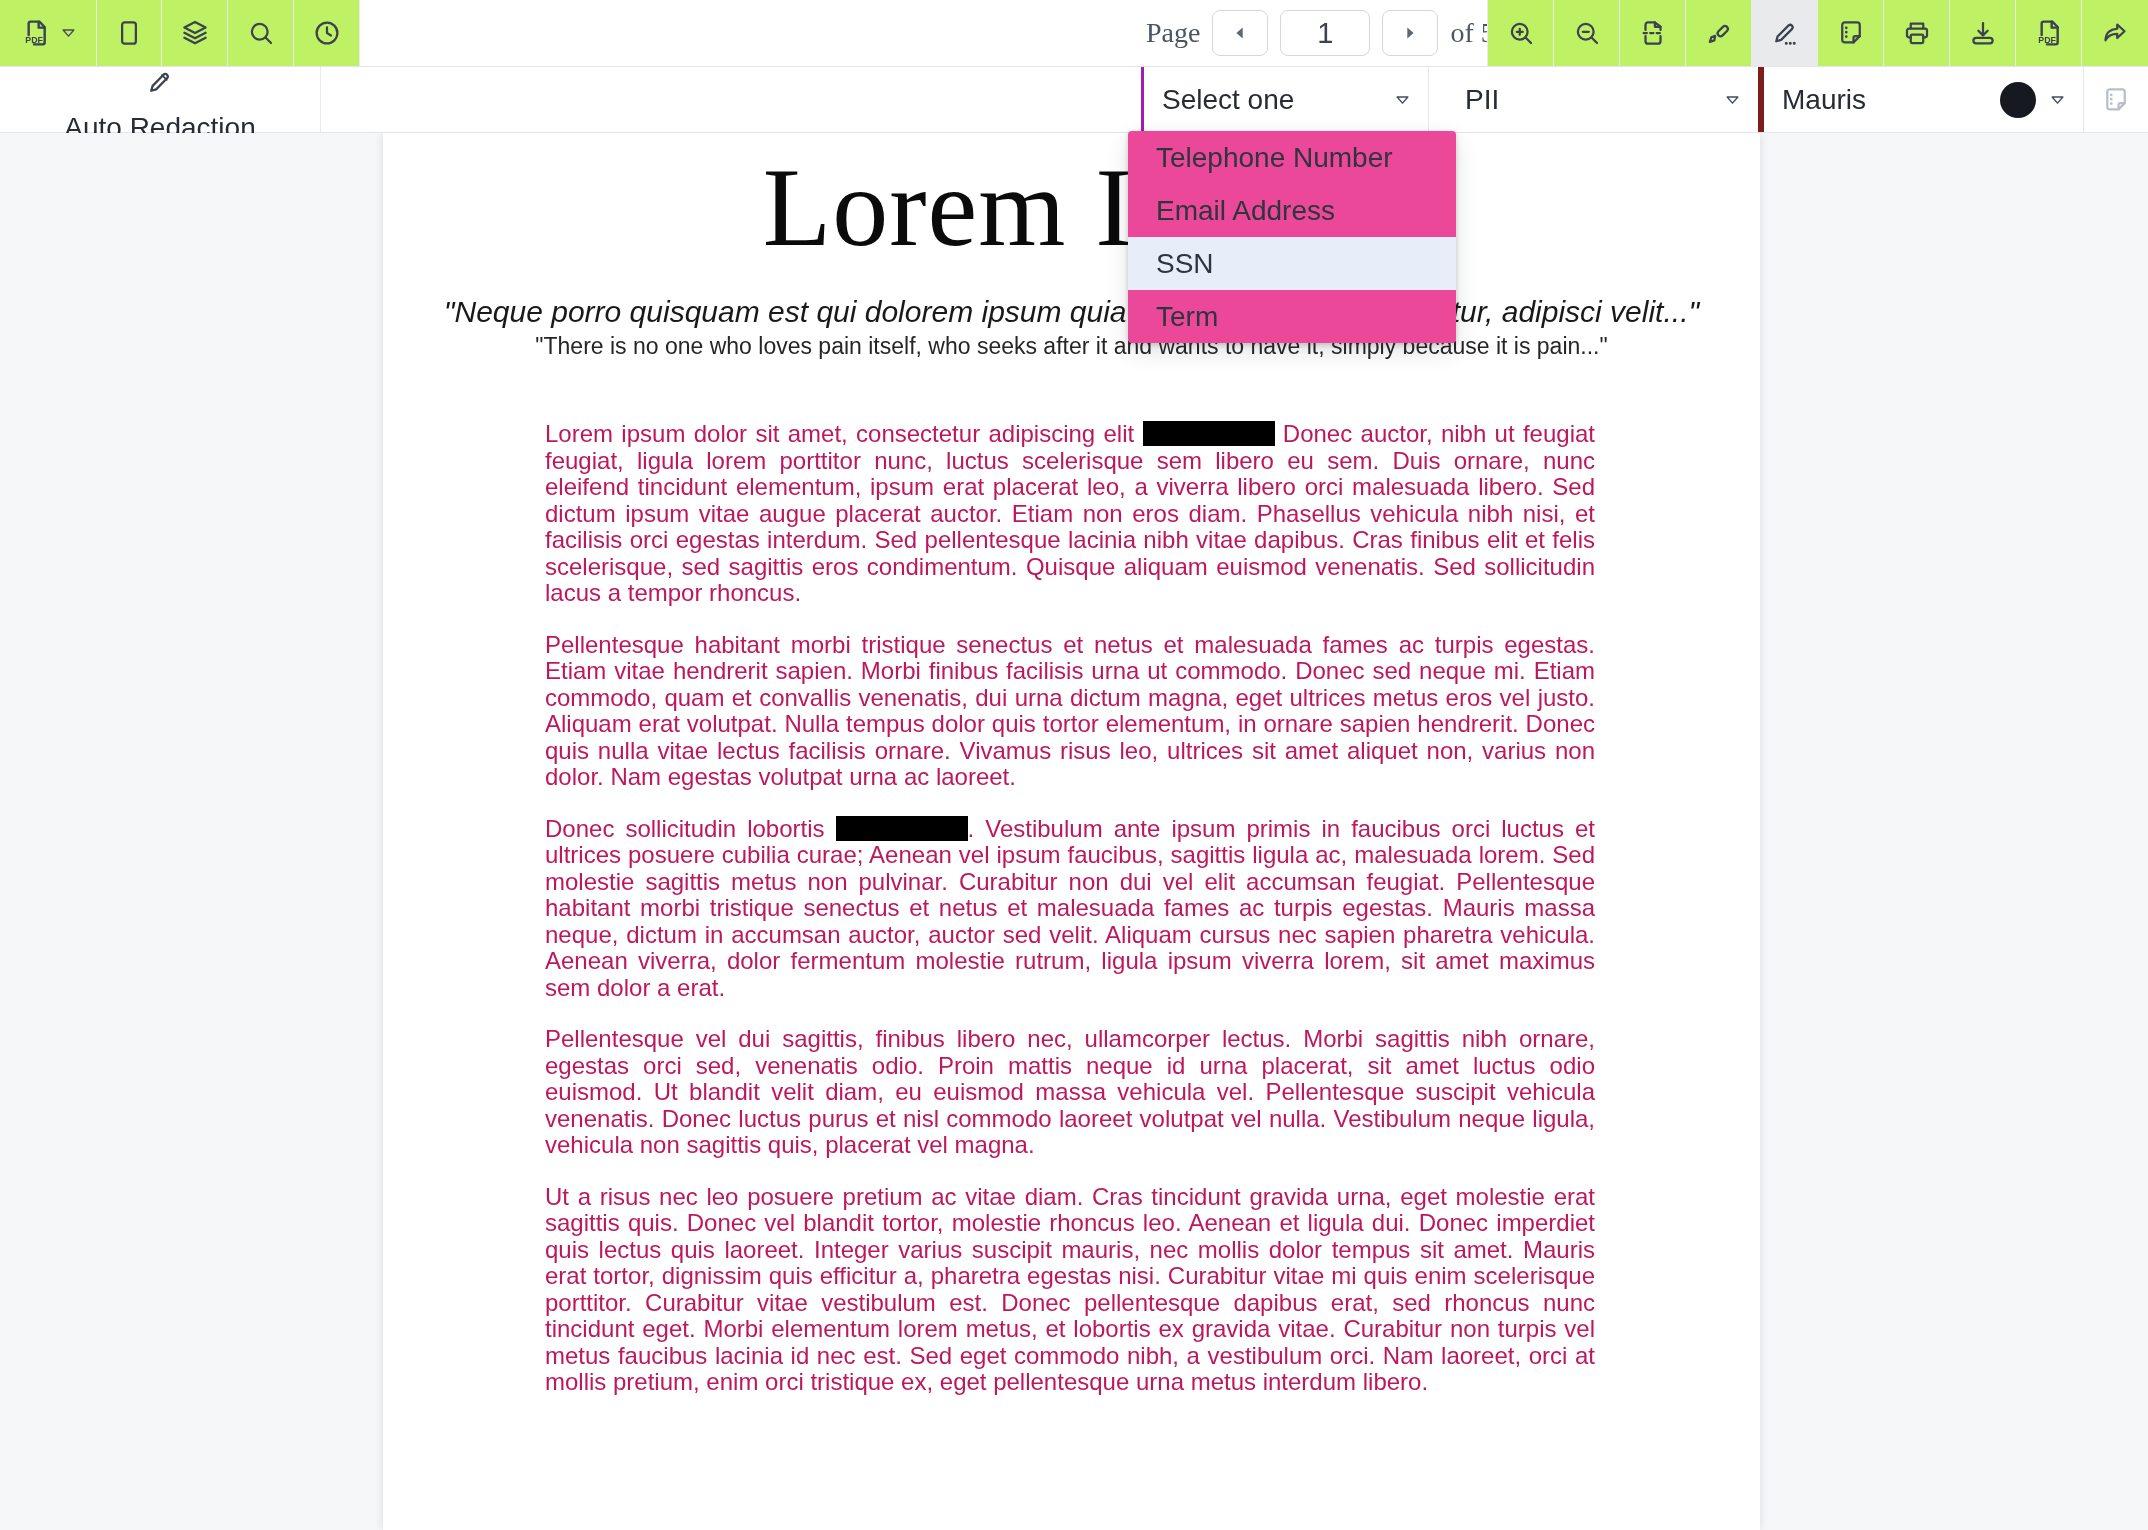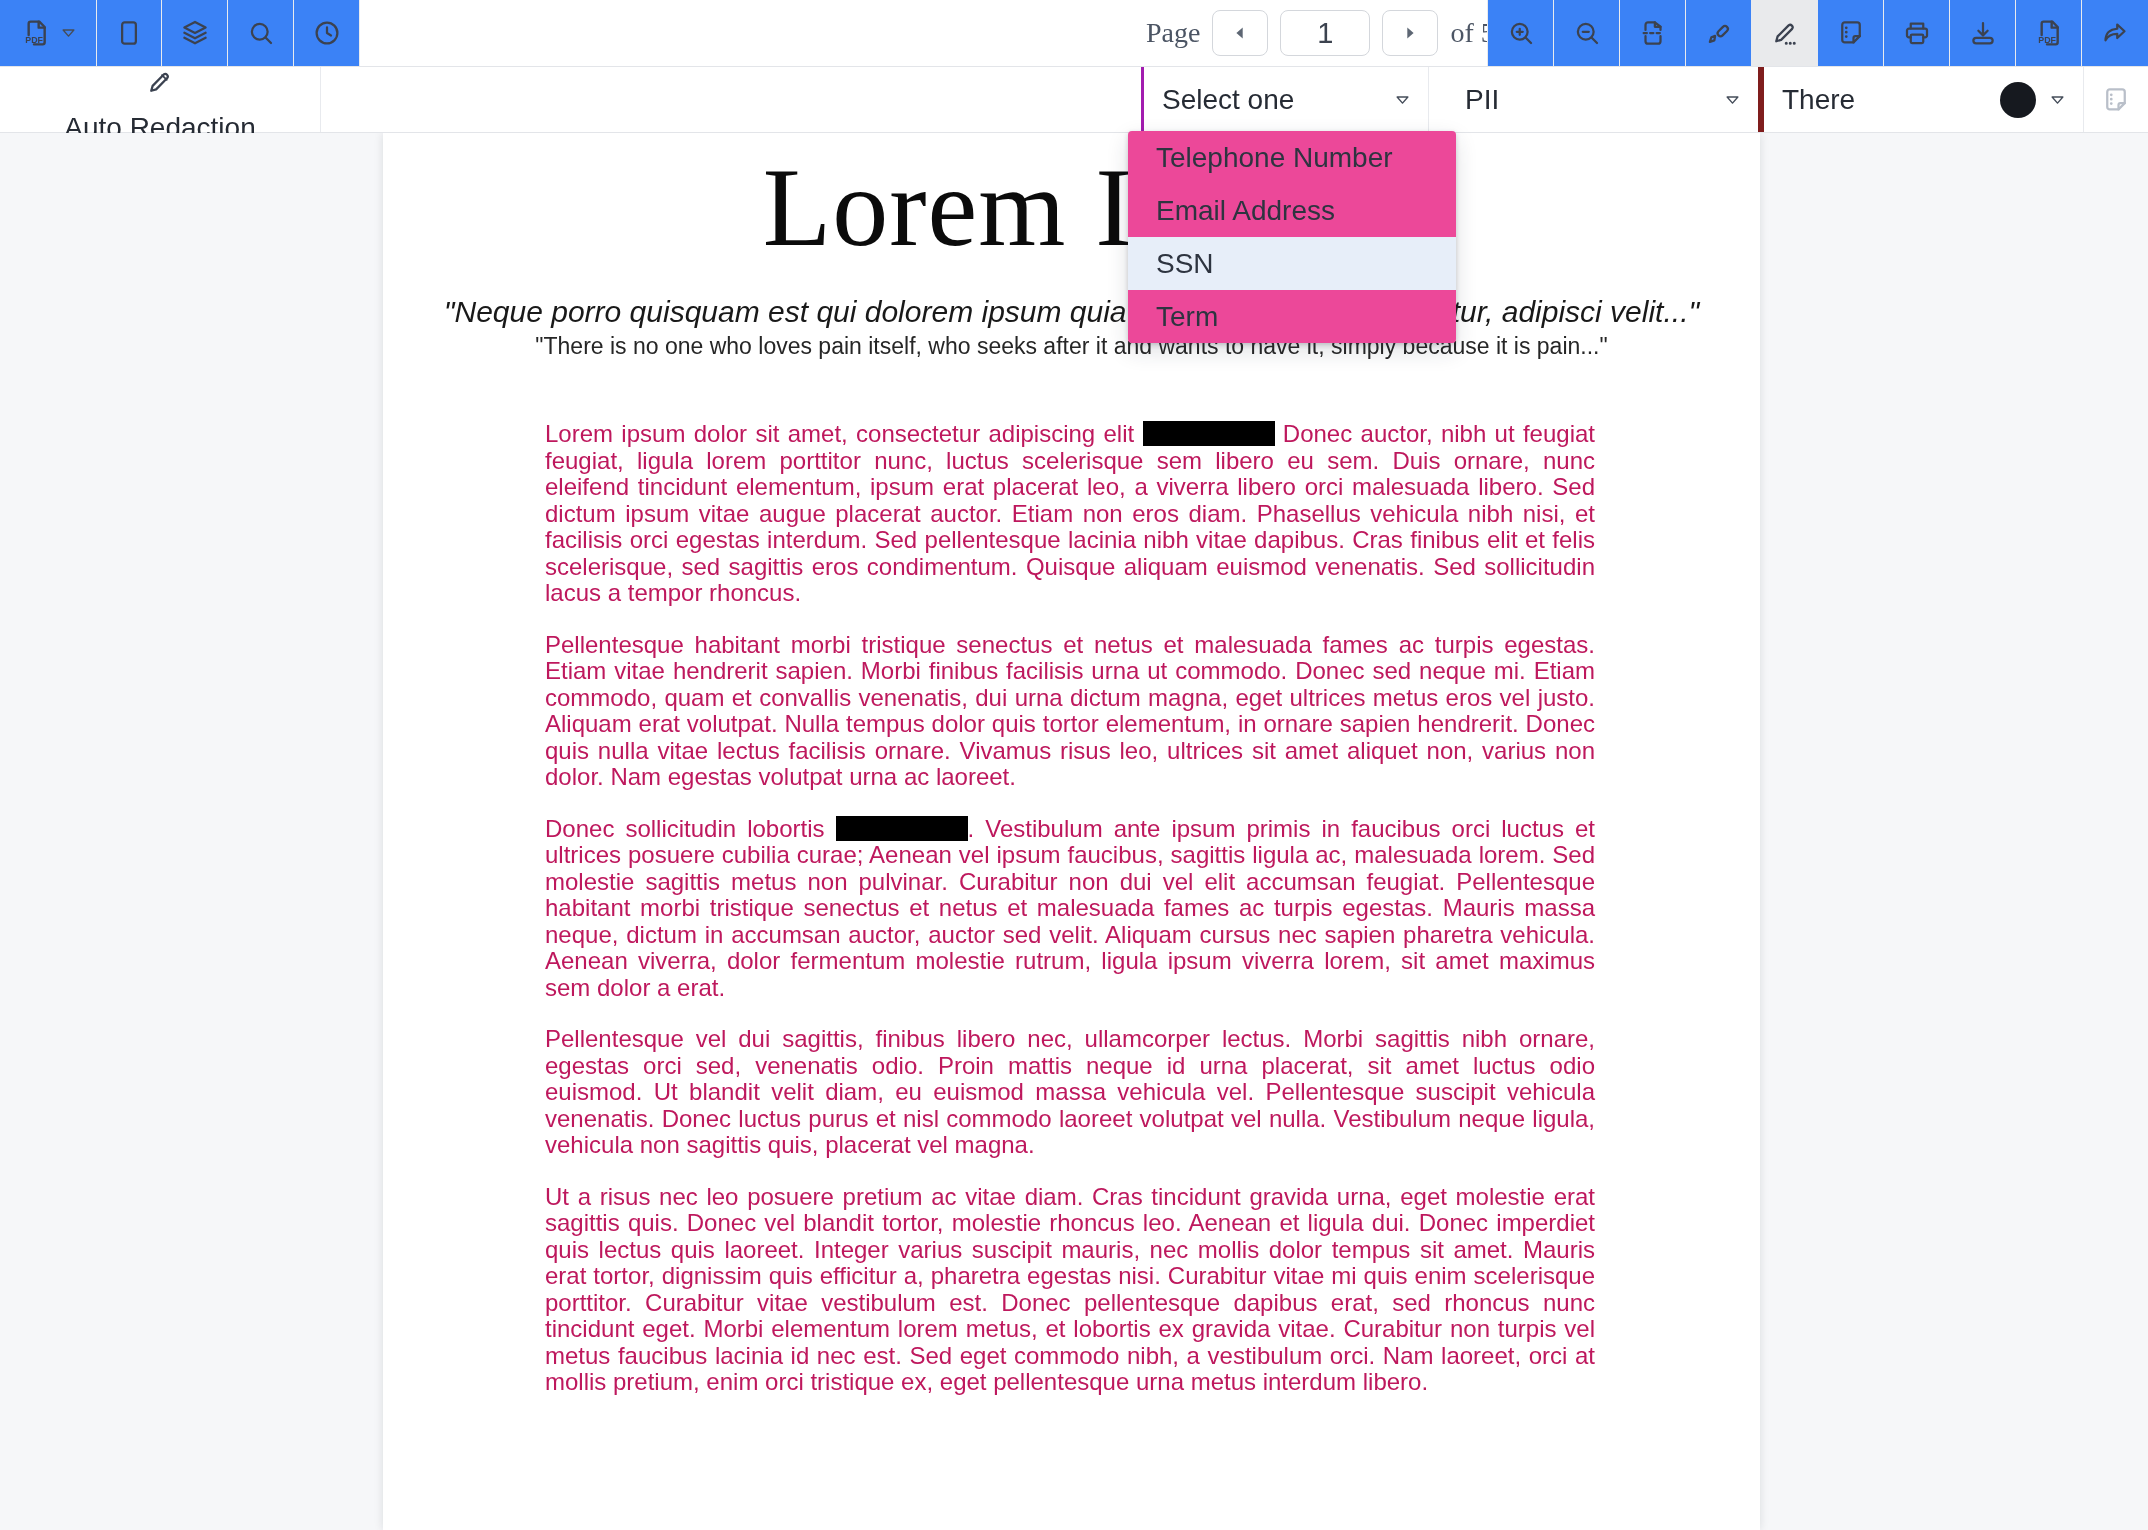--- a/index.html
+++ b/index.html
@@ -16,21 +16,21 @@
     position: absolute; left:0; top:0; width:2148px; height:67px;
     background:#fff; border-bottom:1px solid #e3e5e9;
   }
   .ribbon {
     position: absolute; left:0; top:67px; width:2148px; height:66px;
     background:#fff; border-bottom:1px solid #e3e5e9;
   }
   .tb-left { position:absolute; left:0; top:0; height:66px; display:flex; }
   .tb-cell {
     height:66px; display:flex; align-items:center; justify-content:center;
-    border-right:1px solid #e8eaee; gap:9px; cursor:pointer; background:#3b82f6;
+    border-right:1px solid #e8eaee; gap:9px; cursor:pointer; background:#bef264;
   }
   .tb-cell.active { background:#e9eaec; }
   .icon svg { display:block; stroke:#3b4250; fill:none; stroke-width:1.8; stroke-linecap:round; stroke-linejoin:round; }
   .icon.disabled svg { stroke:#b9bfc9; }
   .chev svg { display:block; stroke:#454d5a; fill:none; stroke-width:1.3; stroke-linejoin:round; }
   
   .page-nav {
     position:absolute; left:1146px; top:0; height:66px;
     display:flex; align-items:center; gap:12px;
   }
@@ -289,21 +289,21 @@
   <div class="rb-cell rb-pii">
     <span class="rb-label">PII</span>
     <span class="chev">
       <svg width="15" height="10" viewBox="0 0 14 9">
           <path d="M2 1.7 H12 L7 7.4 Z"></path>
         </svg>
     </span>
   </div>
 
   <div class="rb-cell rb-style">
-    <span class="rb-label">There</span>
+    <span class="rb-label">Mauris</span>
     <span class="style-swatch" id="style-swatch" style="background: rgb(22, 25, 31);"></span>
     <span class="chev">
       <svg width="15" height="10" viewBox="0 0 14 9">
           <path d="M2 1.7 H12 L7 7.4 Z"></path>
         </svg>
     </span>
   </div>
 
   <div class="rb-cell rb-note">
     <span class="icon disabled">

